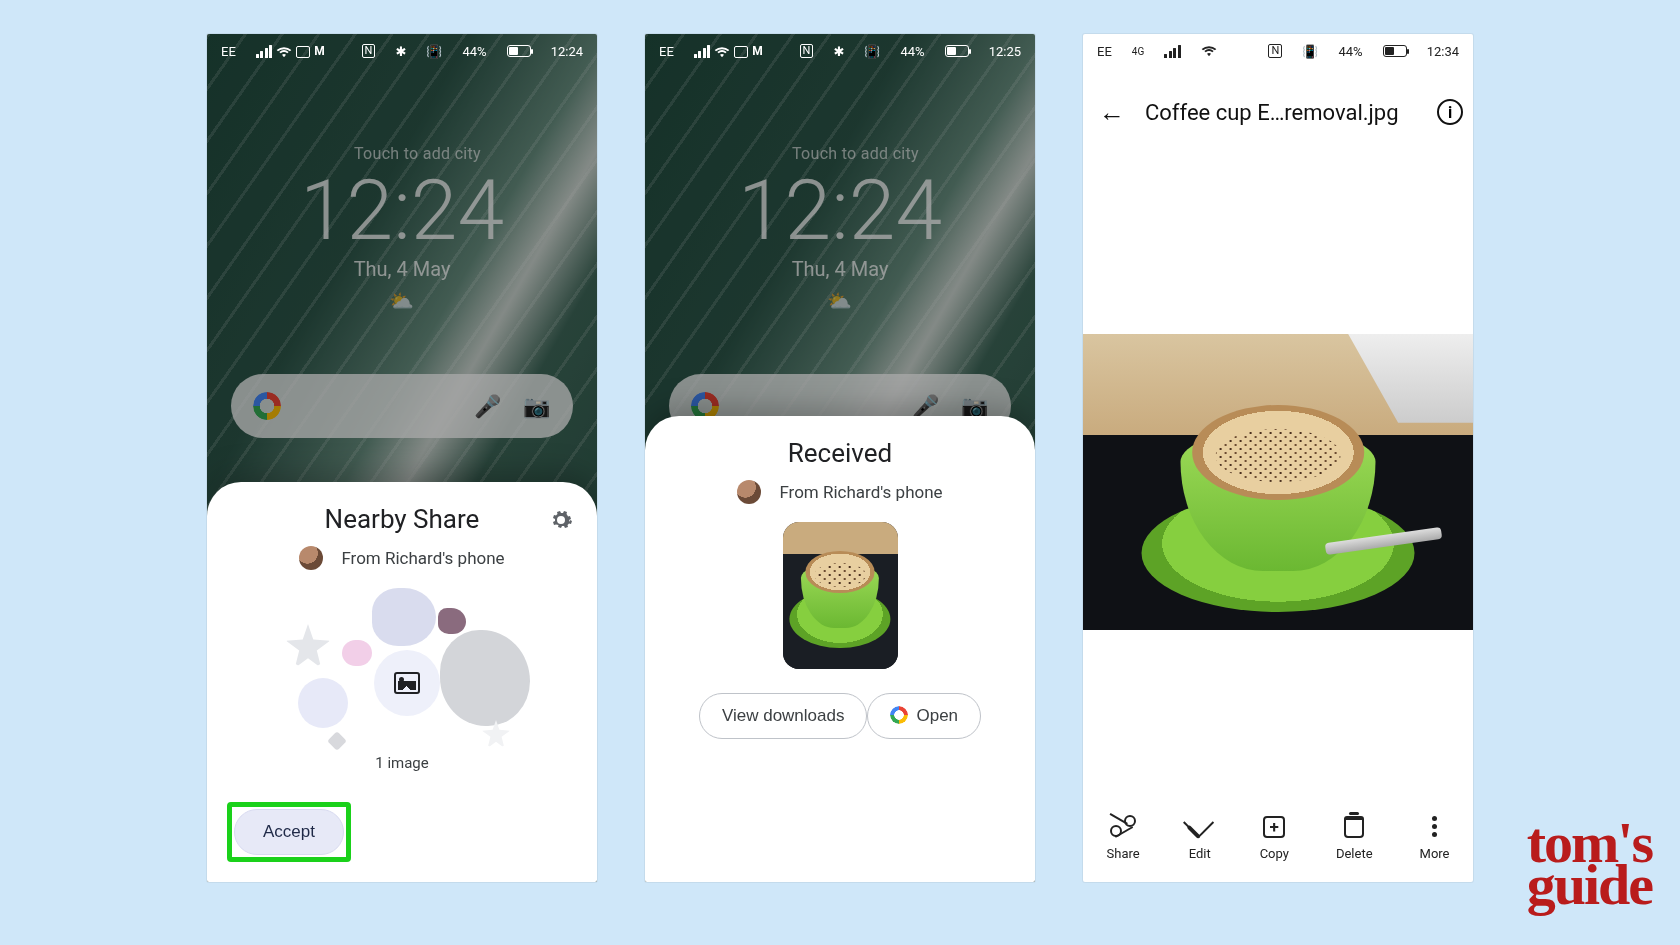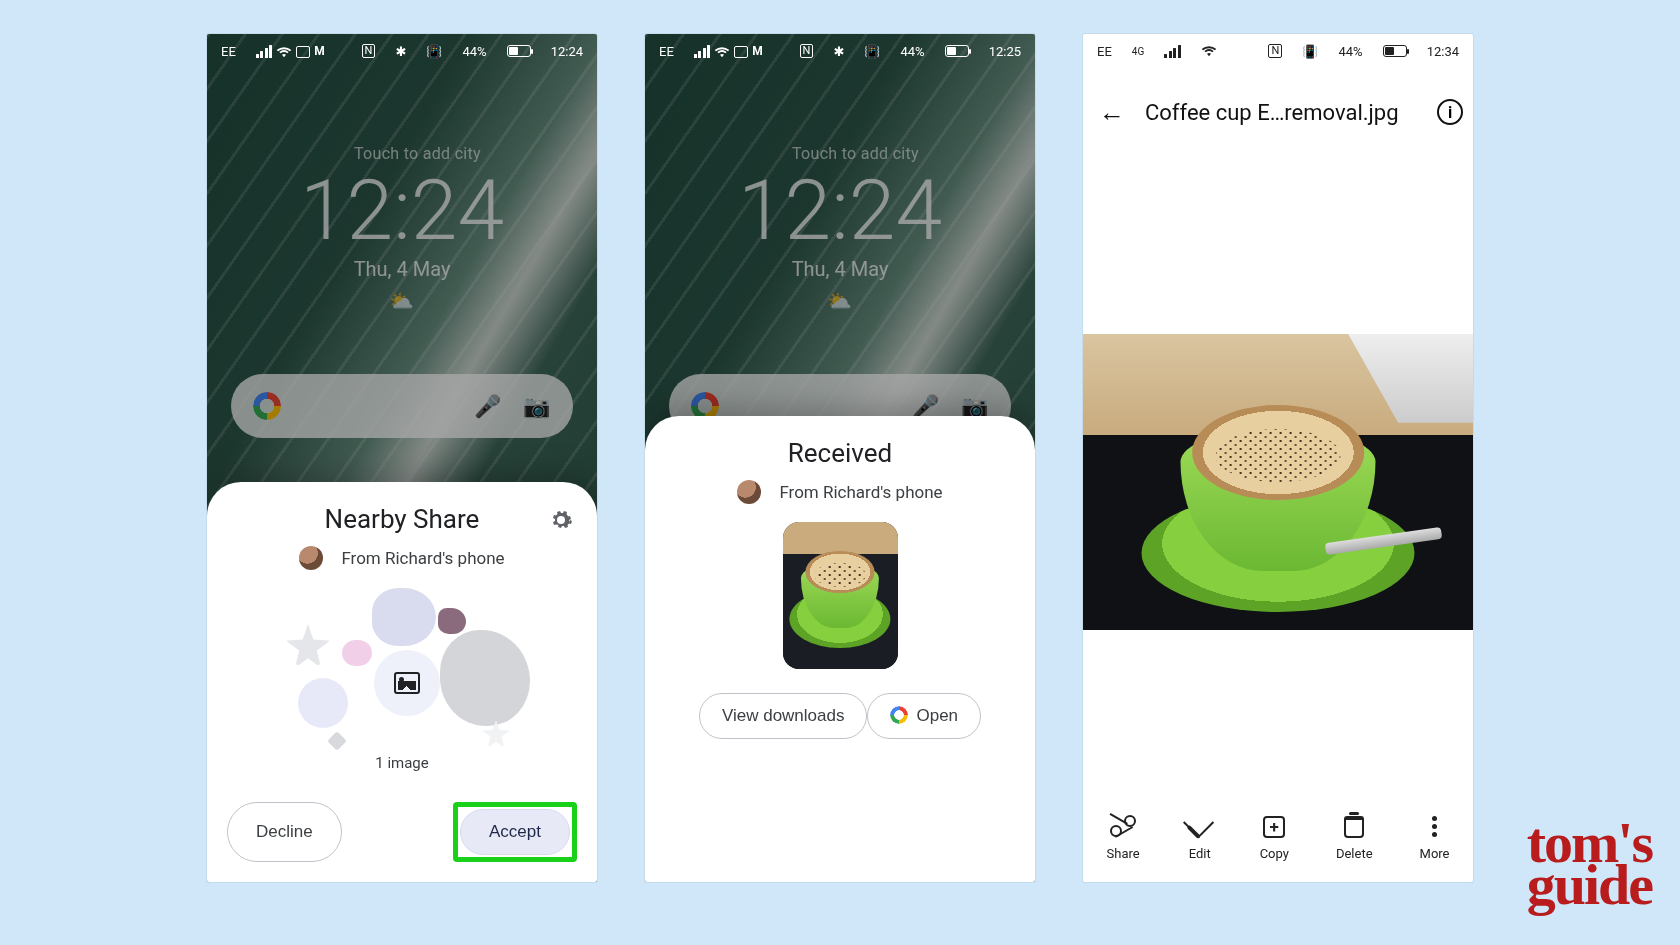--- a/index.html
+++ b/index.html
@@ -336,21 +336,20 @@
           <div class="blob b5"></div>
           <div class="blob b6"></div>
         <div class="blob b7"></div>
           <div class="blob b8"></div>
         <div class="file-circle">
             <div class="img-ph"></div>
           </div>
       </div>
       <div class="count">1 image</div>
       <div class="sheet-actions">
-        <button class="pill">Decline</button>
         <span class="hl-box">
           <button class="pill primary">Accept</button>
         </span>
       </div>
     </div>
   </div>
 
   <div class="phone">
     <div class="wall"></div>
     <div class="hs-center">

